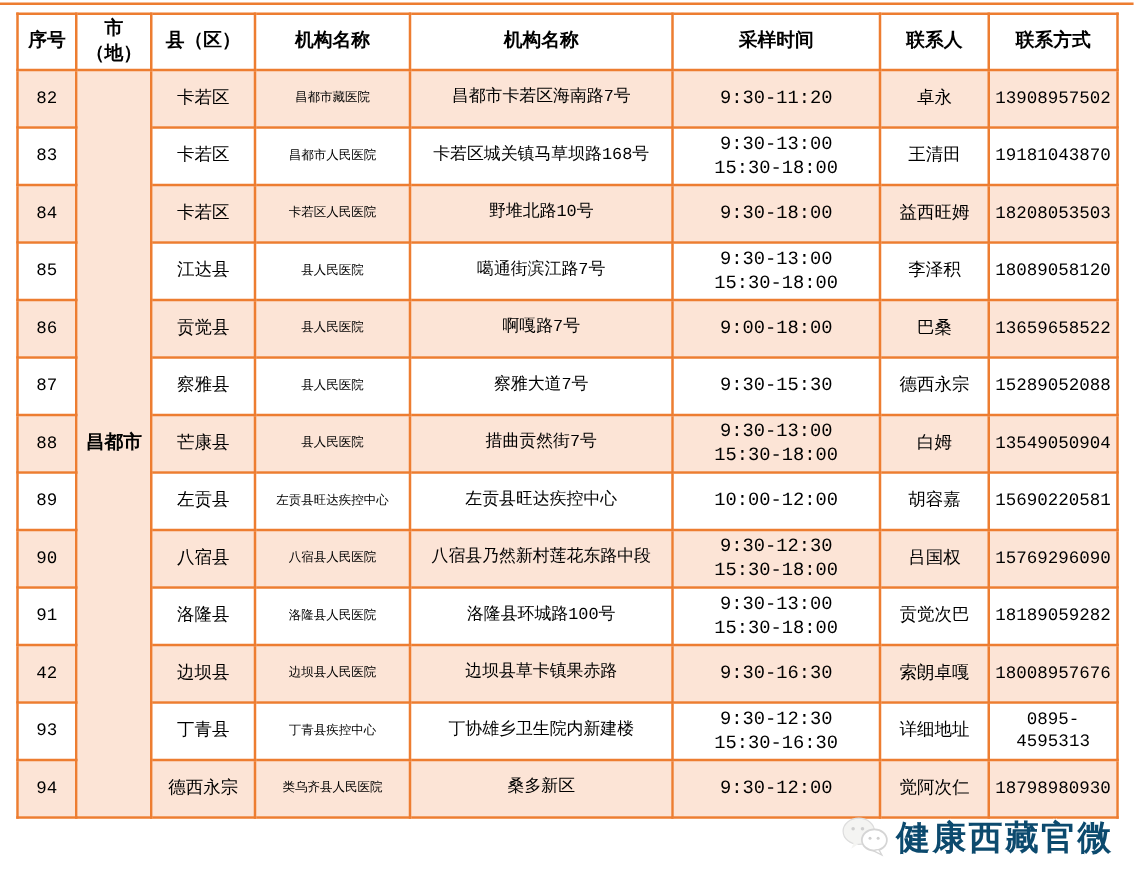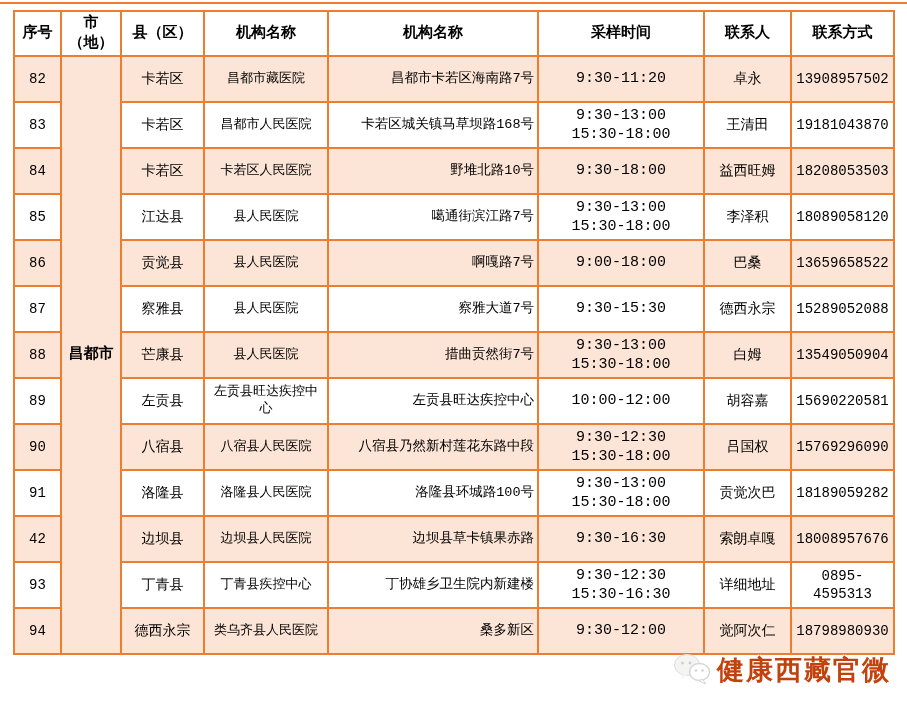--- a/index.html
+++ b/index.html
@@ -43,33 +43,33 @@
   table.sampling tbody tr { height: 46px; }
   
   table.sampling tbody tr:nth-child(odd) td { background: #FCE4D6; }
   table.sampling tbody tr:nth-child(even) td { background: #ffffff; }
   table.sampling td.city-cell {
     background: #FCE4D6 !important;
     font-weight: bold;
     font-size: 15px;
   }
   table.sampling td.c-time { white-space: pre-line; font-size: 15px; }
-  table.sampling td.c-address { font-size: 13.5px; text-align: right; }
-  table.sampling td.c-org { font-size: 13px; }
+  table.sampling td.c-address { font-size: 13.5px; }
+  table.sampling td.c-org { font-size: 10px; }
   .watermark {
     position: absolute;
     right: 16px; top: 652px;
     display: flex;
     align-items: center;
     gap: 6px;
   }
   .watermark .wm-text {
     font-size: 27px;
     font-weight: bold;
-    color: #c2410c;
+    color: #0c4a6e;
     text-shadow: -1px -1px 0 #ffffff, 1px -1px 0 #ffffff, -1px 1px 0 #ffffff, 1px 1px 0 #ffffff;
     letter-spacing: 2px;
   }
 </style>
 </head>
 <body>
 
 <div class="top-divider"></div>
 
 <table class="sampling">

